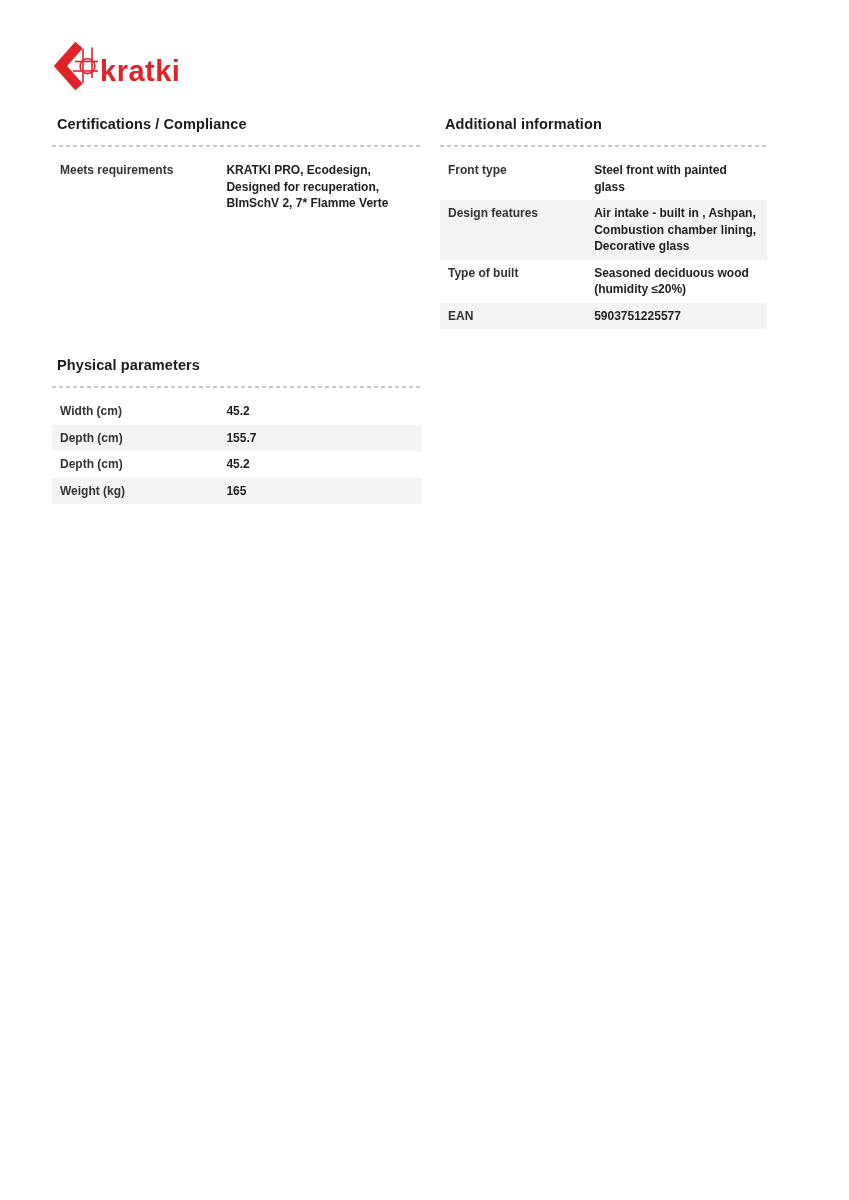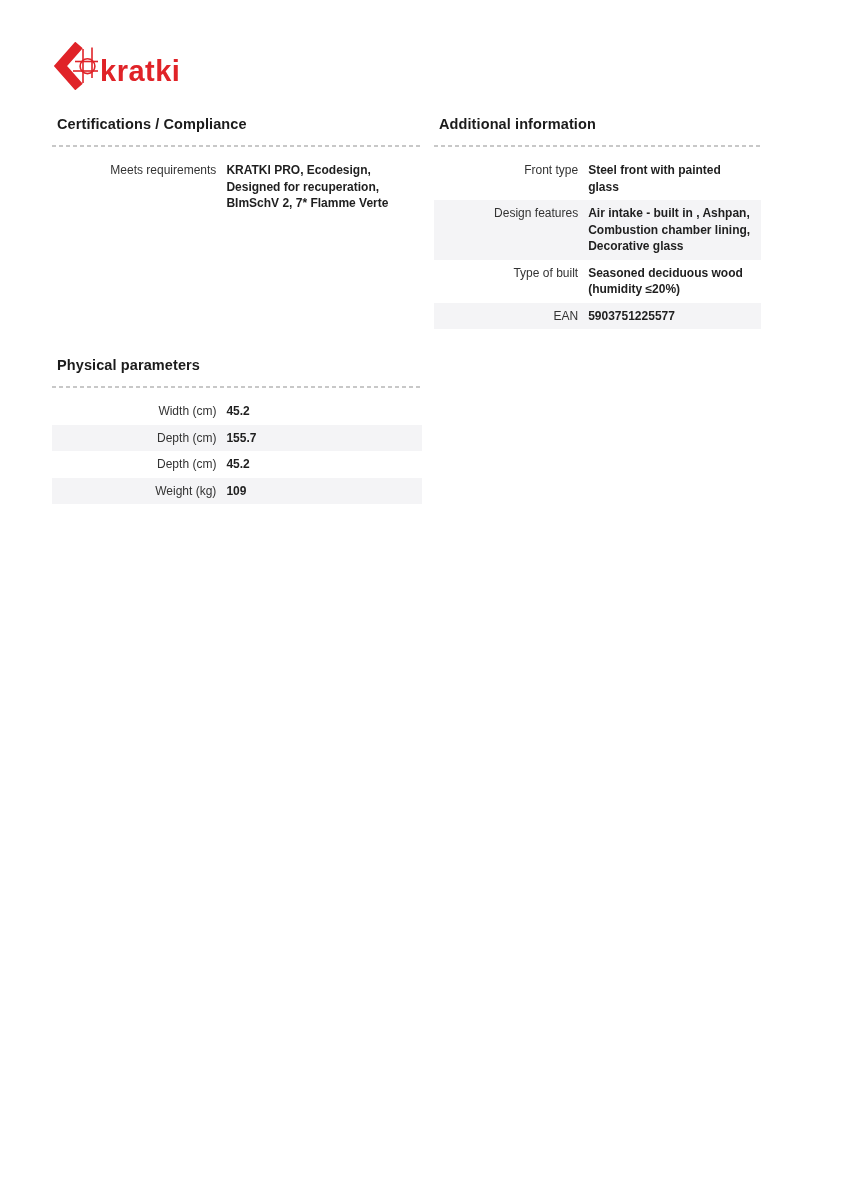--- a/index.html
+++ b/index.html
@@ -41,21 +41,21 @@
     letter-spacing: 0.5px;
     color: var(--brand-red);
     margin-left: 2px;
     line-height: 1;
     padding-bottom: 4px;
   }
 
   
   .columns {
     display: flex;
-    gap: 12px;
+    gap: 18px;
     align-items: flex-start;
   }
   .col-left  { width: 370px; flex: 0 0 370px; }
   .col-right { width: 327px; flex: 0 0 327px; }
 
   
   .section-title {
     font-size: 14.5px;
     font-weight: 700;
     color: var(--heading-color);
@@ -75,22 +75,21 @@
     display: flex;
     padding: 5px 8px;
     font-size: 12px;
     line-height: 16.5px;
   }
   .spec-row:nth-child(even) { background: var(--row-alt-bg); }
   .spec-label {
     width: 47%;
     padding-right: 10px;
     color: var(--label-color);
-    font-weight: 400;
-    text-align: right;
+    font-weight: 700;
   }
   .spec-value {
     width: 53%;
     font-weight: 700;
     color: var(--value-color);
   }
 
   .physical-section {
     width: 370px;
     margin-top: 28px;
@@ -164,18 +163,18 @@
         <div class="spec-row">
           <div class="spec-label">Depth (cm)</div>
           <div class="spec-value">155.7</div>
         </div>
         <div class="spec-row">
           <div class="spec-label">Depth (cm)</div>
           <div class="spec-value">45.2</div>
         </div>
         <div class="spec-row">
           <div class="spec-label">Weight (kg)</div>
-          <div class="spec-value">109</div>
+          <div class="spec-value">165</div>
         </div>
       </div>
   </section>
 
 </div>
 
 </body></html>

